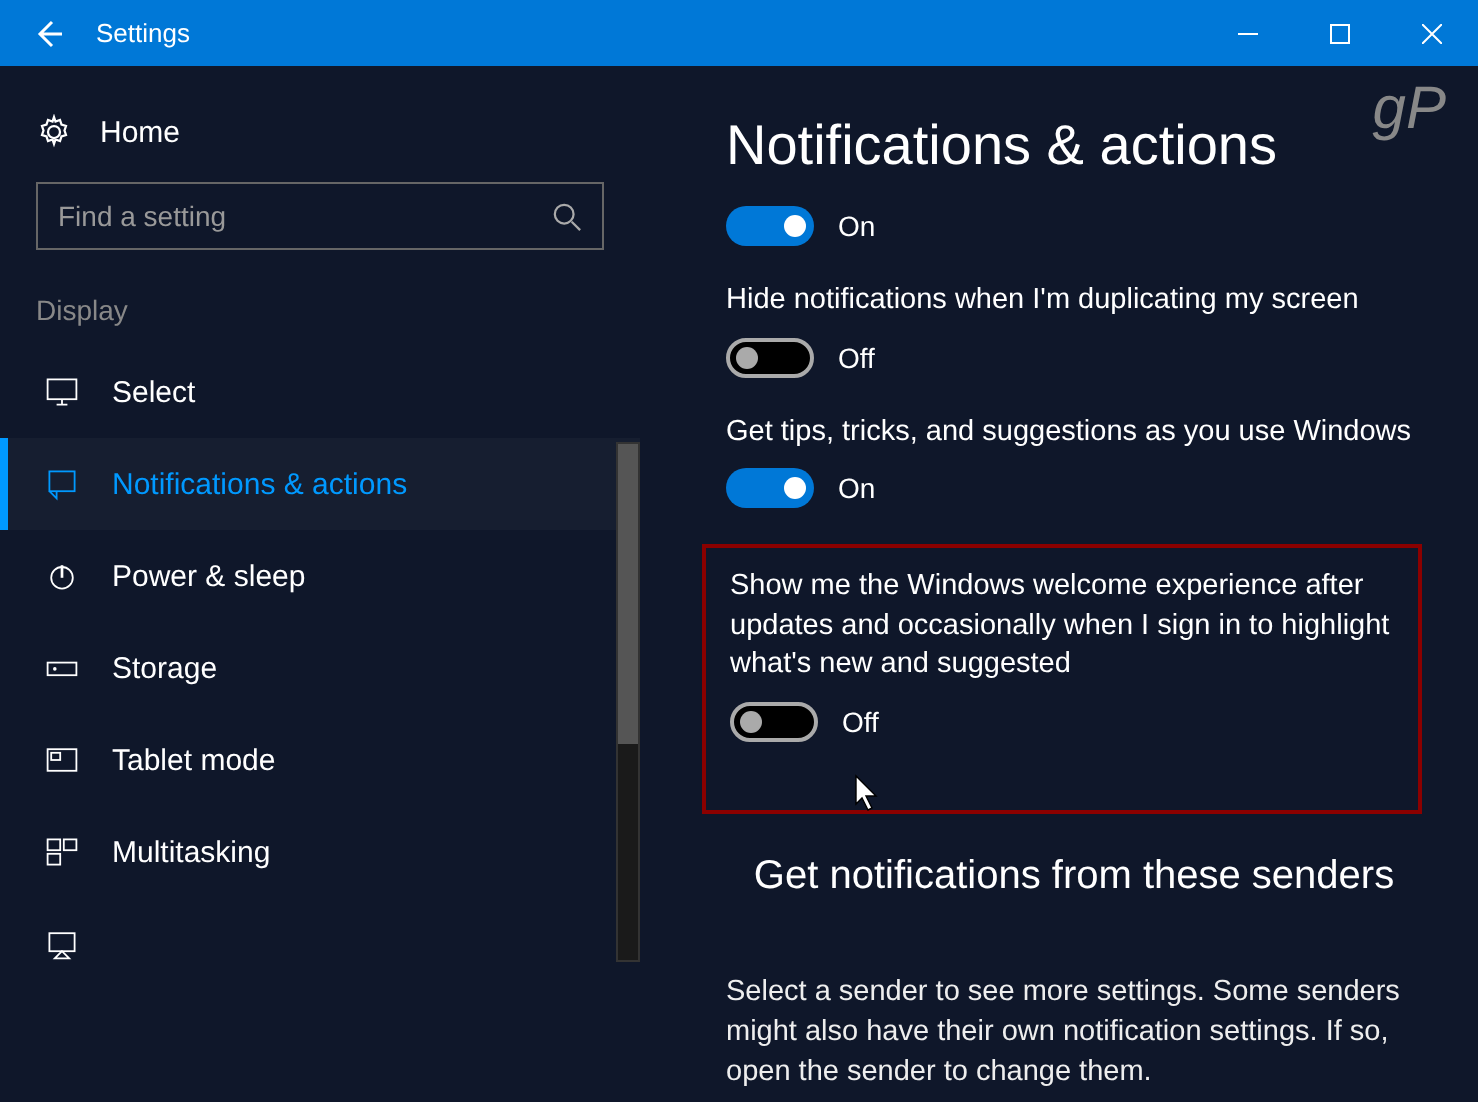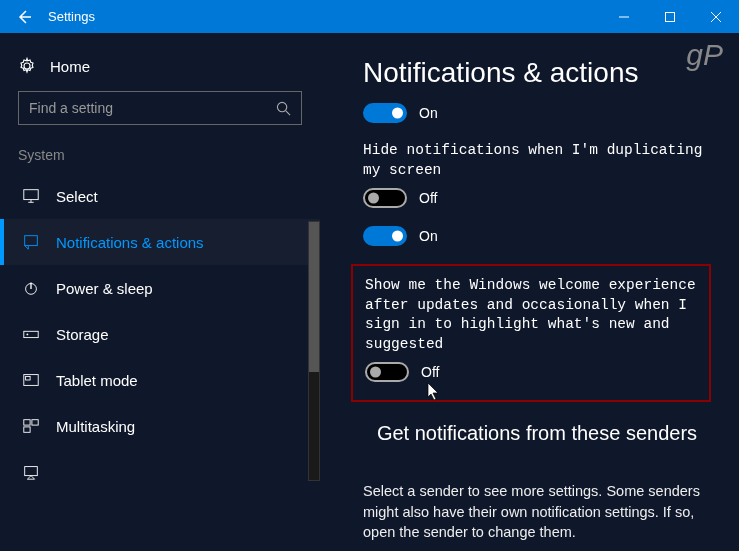--- a/index.html
+++ b/index.html
@@ -18,21 +18,21 @@
 .section-label { color:#888; font-size:14px; padding:0 18px 10px 18px; }
 .navlist { position:relative; }
 .nav-item { height:46px; display:flex; align-items:center; gap:16px; padding:0 18px; font-size:15px; color:#fff; border-left:4px solid transparent; }
 .nav-item.active { color:#0099ff; border-left:4px solid #0099ff; background:rgba(255,255,255,0.03); }
 .nav-icon { width:18px; display:flex; justify-content:center; }
 .scrollbar { position:absolute; right:0; top:188px; width:12px; height:260px; background:#1a1a1a; border:1px solid #333; }
 .scrollbar .thumb { position:absolute; top:0; left:0; right:0; height:150px; background:#555; }
 .content { flex:1; padding:24px 28px 0 30px; position:relative; overflow:hidden; }
 .content h1 { font-weight:300; font-size:28px; margin-bottom:14px; }
 .setting { margin-bottom:18px; }
-.setting .label { font-size:14.5px; line-height:1.35; margin-bottom:8px;font-family:Liberation Mono, monospace; }
+.setting .label { font-size:14.5px; line-height:1.35; margin-bottom:8px; }
 .toggle-row { display:flex; align-items:center; gap:12px; }
 .toggle { width:44px; height:20px; border-radius:10px; position:relative; display:inline-block; }
 .toggle.on { background:#0078d7; }
 .toggle.off { background:#000; border:2px solid #aaa; }
 .toggle .knob { position:absolute; width:11px; height:11px; border-radius:50%; top:50%; transform:translateY(-50%); }
 .toggle.on .knob { background:#fff; right:4px; }
 .toggle.off .knob { background:#aaa; left:3px; }
 .toggle-state { font-size:14px; }
 .highlight-box { border:2px solid #8b0000; padding:10px 12px 18px 12px; margin:2px 0 20px -12px; position:relative; }
 .cursor { position:absolute; bottom:-2px; left:74px; }
@@ -80,21 +80,21 @@
       </span>
       <span>Home</span>
     </div>
     <div class="search-wrap">
       <input type="text" placeholder="Find a setting" style="">
       <svg width="15" height="15" viewBox="0 0 16 16">
           <circle cx="6.5" cy="6.5" r="5" stroke="#aaa" fill="none" stroke-width="1.2"></circle>
           <path d="M10.5 10.5 L15 15" stroke="#aaa" stroke-width="1.2"></path>
         </svg>
     </div>
-    <div class="section-label">System</div>
+    <div class="section-label">Display</div>
     <div class="navlist">
       <div class="nav-item">
         <span class="nav-icon">
             <svg width="18" height="18" viewBox="0 0 20 20">
               <rect x="2" y="3" width="16" height="11" stroke="#fff" fill="none"></rect>
               <path d="M7 17 H13 M10 14 V17" stroke="#fff"></path>
             </svg>
           </span>
         <span>Select</span>
       </div>
@@ -174,30 +174,31 @@
       <div class="label">Hide notifications when I'm duplicating my screen</div>
       <div class="toggle-row">
         <div class="toggle off">
             <div class="knob"></div>
           </div>
         <span class="toggle-state">Off</span>
       </div>
     </div>
 
     <div class="setting">
+      <div class="label">Get tips, tricks, and suggestions as you use Windows</div>
       <div class="toggle-row">
         <div class="toggle on">
             <div class="knob"></div>
           </div>
         <span class="toggle-state">On</span>
       </div>
     </div>
 
     <div class="highlight-box">
-      <div class="setting" style="margin-bottom:0">
+      <div class="setting" style="margin-bottom:16px">
         <div class="label">Show me the Windows welcome experience after updates and occasionally when I sign in to highlight what's new and suggested</div>
         <div class="toggle-row">
           <div class="toggle off">
               <div class="knob"></div>
             </div>
           <span class="toggle-state">Off</span>
         </div>
       </div>
       <div class="cursor">
         <svg width="14" height="20" viewBox="0 0 14 20">

